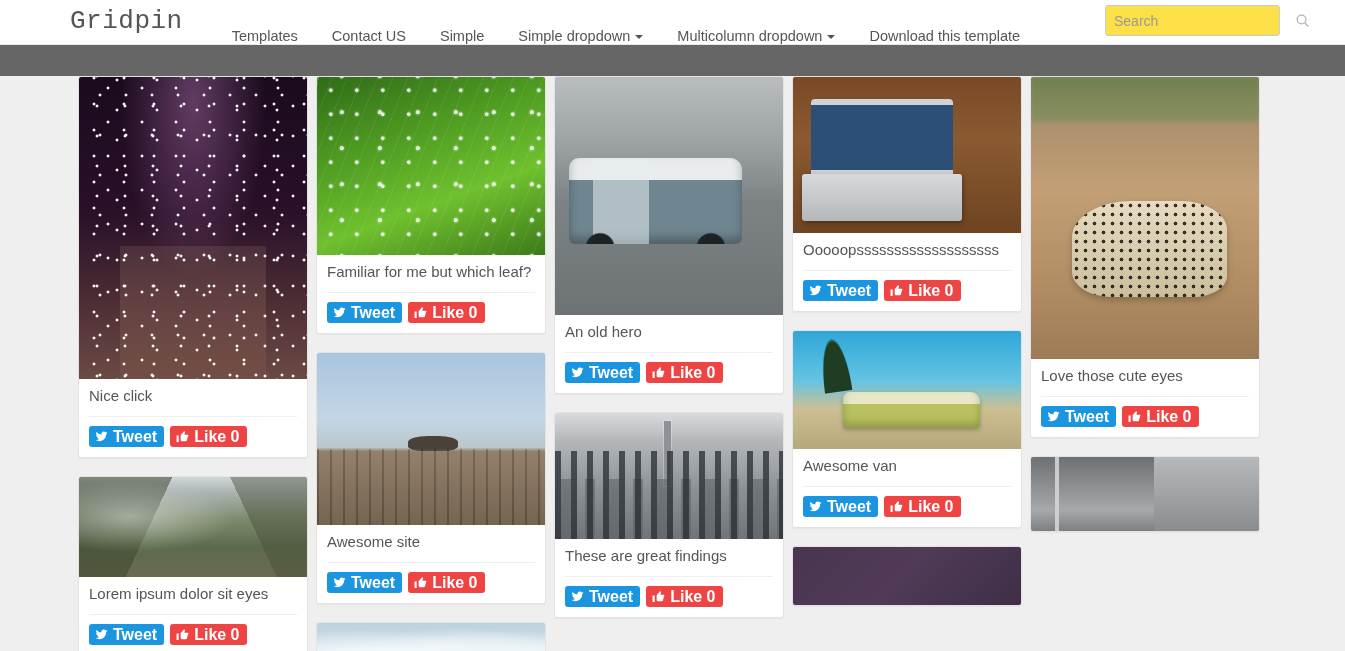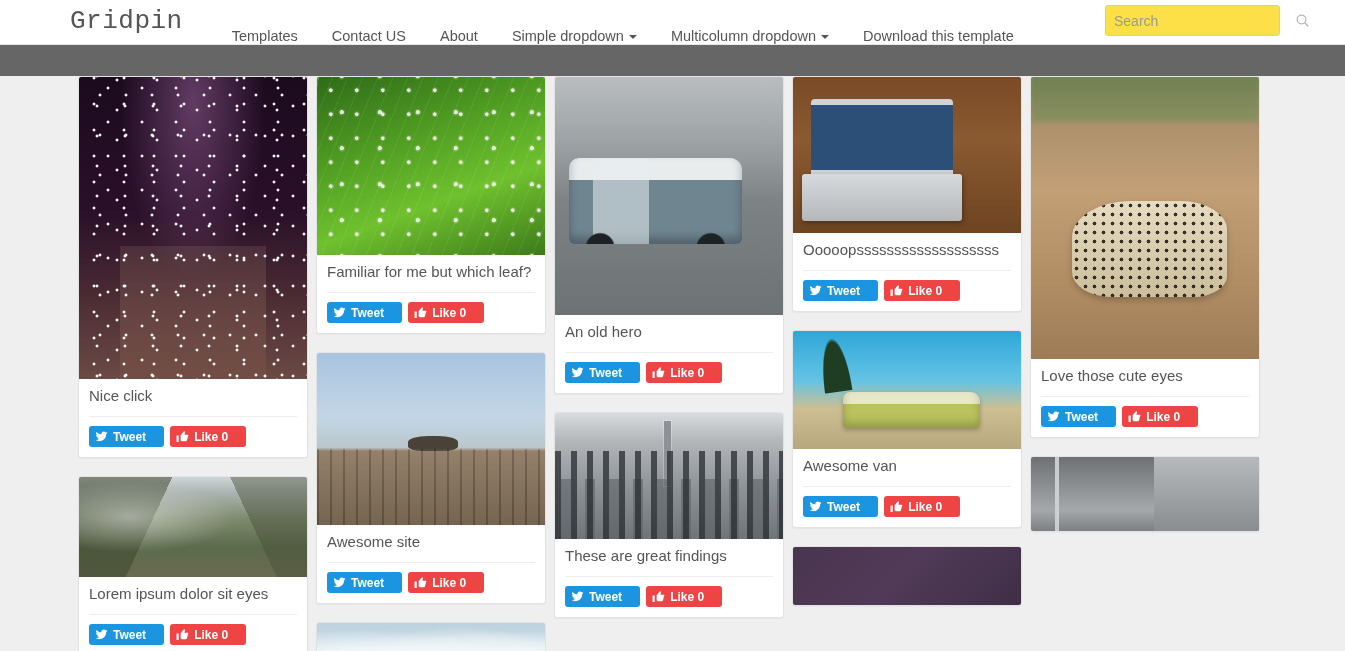--- a/index.html
+++ b/index.html
@@ -98,23 +98,23 @@
   .card-title {
     font-size: 15px; color: #555;
     padding-bottom: 12px;
     border-bottom: 1px solid #eee;
     white-space: nowrap; overflow: hidden;
     font-weight: 400;
   }
   .social { margin-top: 9px; display: flex; gap: 6px; }
   .btn {
     display: inline-flex; align-items: center; gap: 5px;
-    height: 21px; padding: 0 18px 0 6px;
+    height: 21px; padding: 0 7px 0 6px;
     border-radius: 3px;
-    font-size: 12px; font-weight: bold;
+    font-size: 16px; font-weight: bold;
     color: #fff; cursor: pointer; user-select: none;
     line-height: 1; white-space: nowrap;
   }
   .btn-tweet { background: #1b95e0; }
   .btn-like { background: #ef4444; }
   .btn svg { width: 13px; height: 13px; flex: 0 0 13px; }
 
   
   .ph { position: relative; overflow: hidden; background: #ccc; }
 
@@ -256,21 +256,21 @@
 </style>
 </head>
 <body>
 
 <div class="navbar">
   <div class="brand">Gridpin</div>
 
   <div class="nav-links">
     <div class="nav-item"><span>Templates</span></div>
     <div class="nav-item"><span>Contact US</span></div>
-    <div class="nav-item"><span>About</span></div>
+    <div class="nav-item"><span>Simple</span></div>
     <div class="nav-item"><span>Simple dropdown</span><span class="caret"></span></div>
     <div class="nav-item"><span>Multicolumn dropdown</span><span class="caret"></span></div>
     <div class="nav-item"><span>Download this template</span></div>
   </div>
 
   <div class="search-wrap">
     <div class="search-box">
       <input type="text" placeholder="Search" style="">
       <svg class="search-ico" viewBox="0 0 24 24" fill="none" stroke="#777" stroke-width="2">
         <circle cx="10.5" cy="10.5" r="7"></circle>

